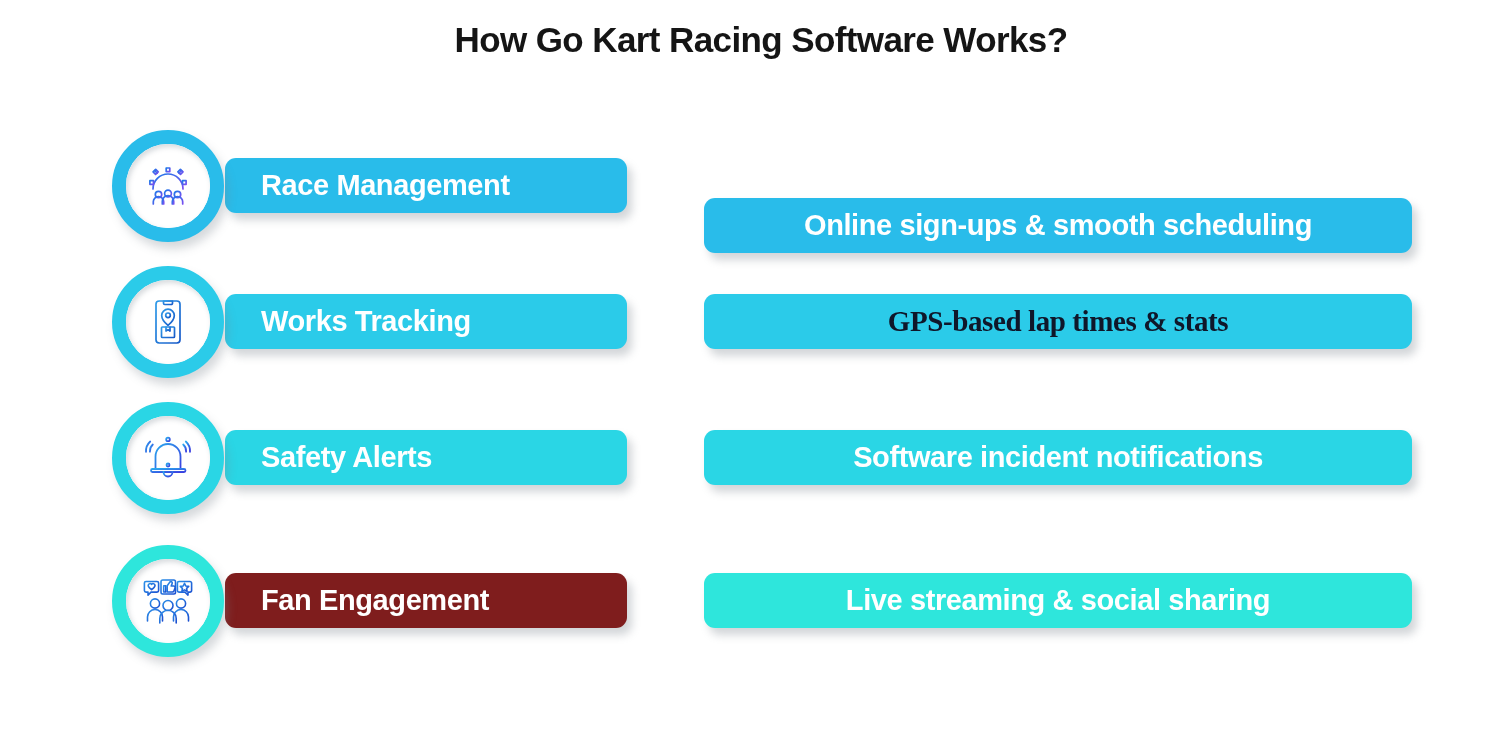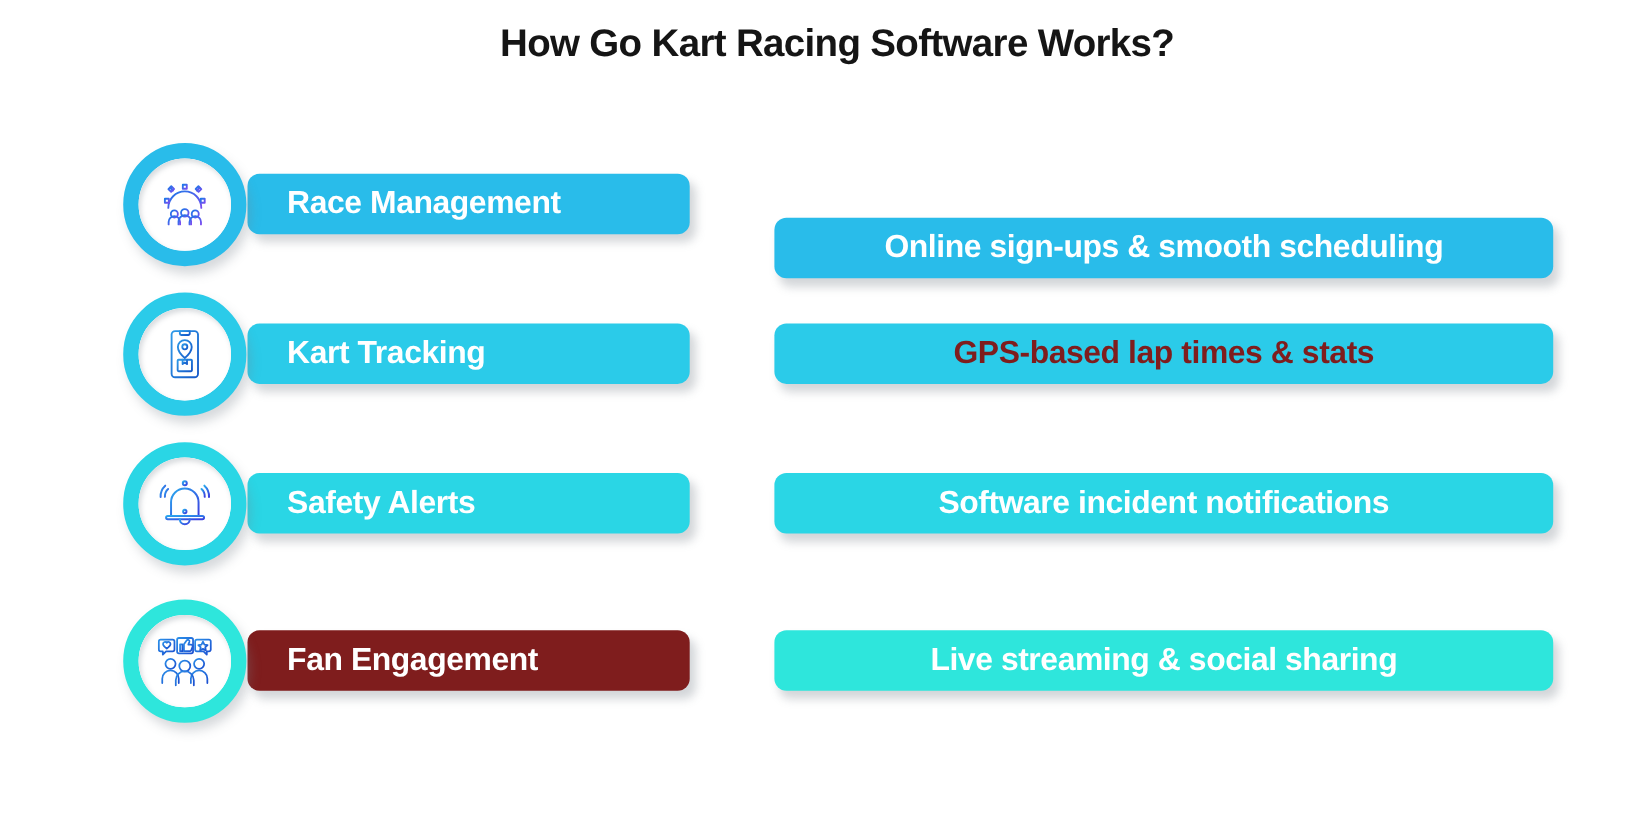--- a/index.html
+++ b/index.html
@@ -200,24 +200,24 @@
               <path d="M26 13.2 c3.5 0 6.3 2.8 6.3 6.2 c0 4.6 -6.3 10 -6.3 10 s-6.3 -5.4 -6.3 -10 c0 -3.4 2.8 -6.2 6.3 -6.2 z"></path>
               <circle cx="26" cy="19.3" r="2.3"></circle>
 
               <rect x="19.5" y="31" width="13" height="10.5" rx="0.8"></rect>
               <path d="M24 31 v4 l2 -1.4 l2 1.4 v-4"></path>
             </g>
           </svg>
         </div>
       </div>
       <div class="bar-left" id="barl-1" style="background: rgb(43, 203, 233);">
-        <span class="bar-text" style="color: rgb(255, 255, 255);">Kart Tracking</span>
+        <span class="bar-text" style="color: rgb(255, 255, 255);">Works Tracking</span>
       </div>
       <div class="bar-right" id="barr-1" style="background: rgb(43, 203, 233);">
-        <span class="bar-text" style="color: #7f1d1d;">GPS-based lap times &amp; stats</span>
+        <span class="bar-text" style="color: #0f172a; font-family: Liberation Serif, serif;">GPS-based lap times &amp; stats</span>
       </div>
     </div>
 
     <div class="row" id="row-2" style="top: 402px;">
       <div class="badge" id="badge-2" style="border-color: rgb(42, 214, 229);">
         <div class="badge-inner">
           <svg width="54" height="54" viewBox="0 0 54 54" fill="none">
             <defs>
               <linearGradient id="g2" x1="0" y1="0" x2="1" y2="1">
                 <stop offset="0%" stop-color="#29a9ee"></stop>

